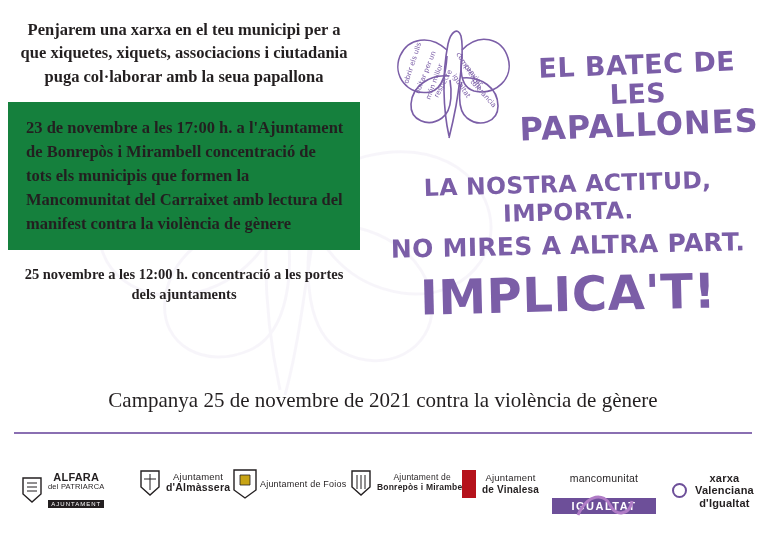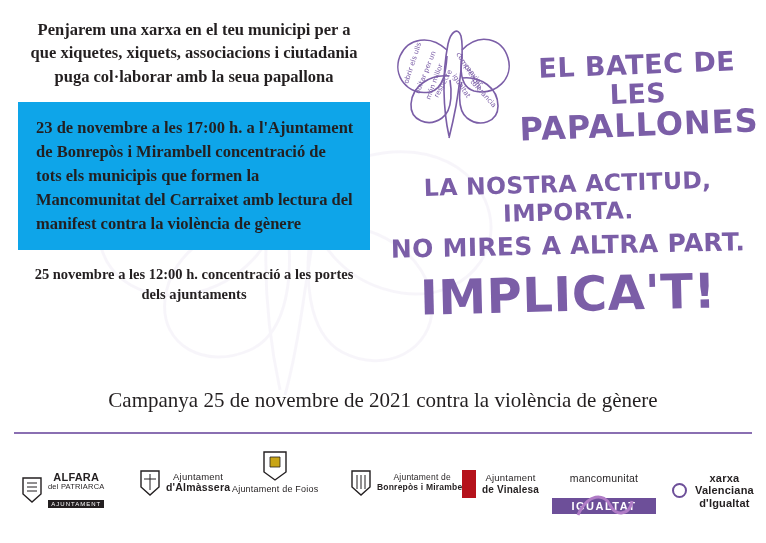--- a/index.html
+++ b/index.html
@@ -33,36 +33,36 @@
     left: 0;
     top: 0;
     width: 766px;
     height: 430px;
     z-index: 2;
   }
 
   
   .left-col {
     position: absolute;
-    left: 18px;
+    left: 8px;
     top: 18px;
     width: 352px;
   }
   .intro-text {
     font-family: "Liberation Serif", serif;
     font-weight: bold;
     font-size: 16.5px;
     line-height: 1.42;
     color: #231f20;
     text-align: center;
     padding: 0 12px;
     margin: 0 0 14px 0;
   }
   .highlight-box {
-    background: #0ea5e9;
+    background: #15803d;
     color: #231f20;
     font-family: "Liberation Serif", serif;
     font-weight: bold;
     font-size: 16.5px;
     line-height: 1.45;
     padding: 14px 16px 14px 18px;
     box-sizing: border-box;
     width: 352px;
   }
   .secondary-text {
@@ -196,21 +196,21 @@
   .logo .txt .l2 { display: block; font-size: 7.5px; letter-spacing: 0.2px; }
 
   #logo-alfara { left: 22px; top: 25px; }
   #logo-alfara .bar {
     background: #231f20; color: #fff; font-size: 6px; letter-spacing: 1px;
     padding: 1px 3px; display: inline-block; margin-top: 2px;
   }
   #logo-almassera { left: 140px; top: 24px; }
   #logo-almassera .txt .l1 { font-size: 9.5px; font-weight: normal; }
   #logo-almassera .txt .l2 { font-size: 10.5px; font-weight: bold; }
-  #logo-foios { left: 232px; top: 4px; flex-direction: column; gap: 2px; }
+  #logo-foios { left: 232px; top: 22px; flex-direction: row; gap: 2px; }
   #logo-foios .txt .l1 { font-size: 9px; font-weight: normal; }
   #logo-bonrepos { left: 330px; top: 24px; padding-left: 21px; }
   #logo-bonrepos .txt .l1 { font-size: 8.5px; font-weight: normal; }
   #logo-bonrepos .txt .l2 { font-size: 8.5px; font-weight: bold; }
   #logo-vinalesa { left: 462px; top: 24px; }
   #logo-vinalesa .crest { background: #b5121b; width: 14px; height: 28px; }
   #logo-vinalesa .txt .l1 { font-size: 9.5px; font-weight: normal; }
   #logo-vinalesa .txt .l2 { font-size: 10px; font-weight: bold; }
 
   #logo-mancomunitat {

